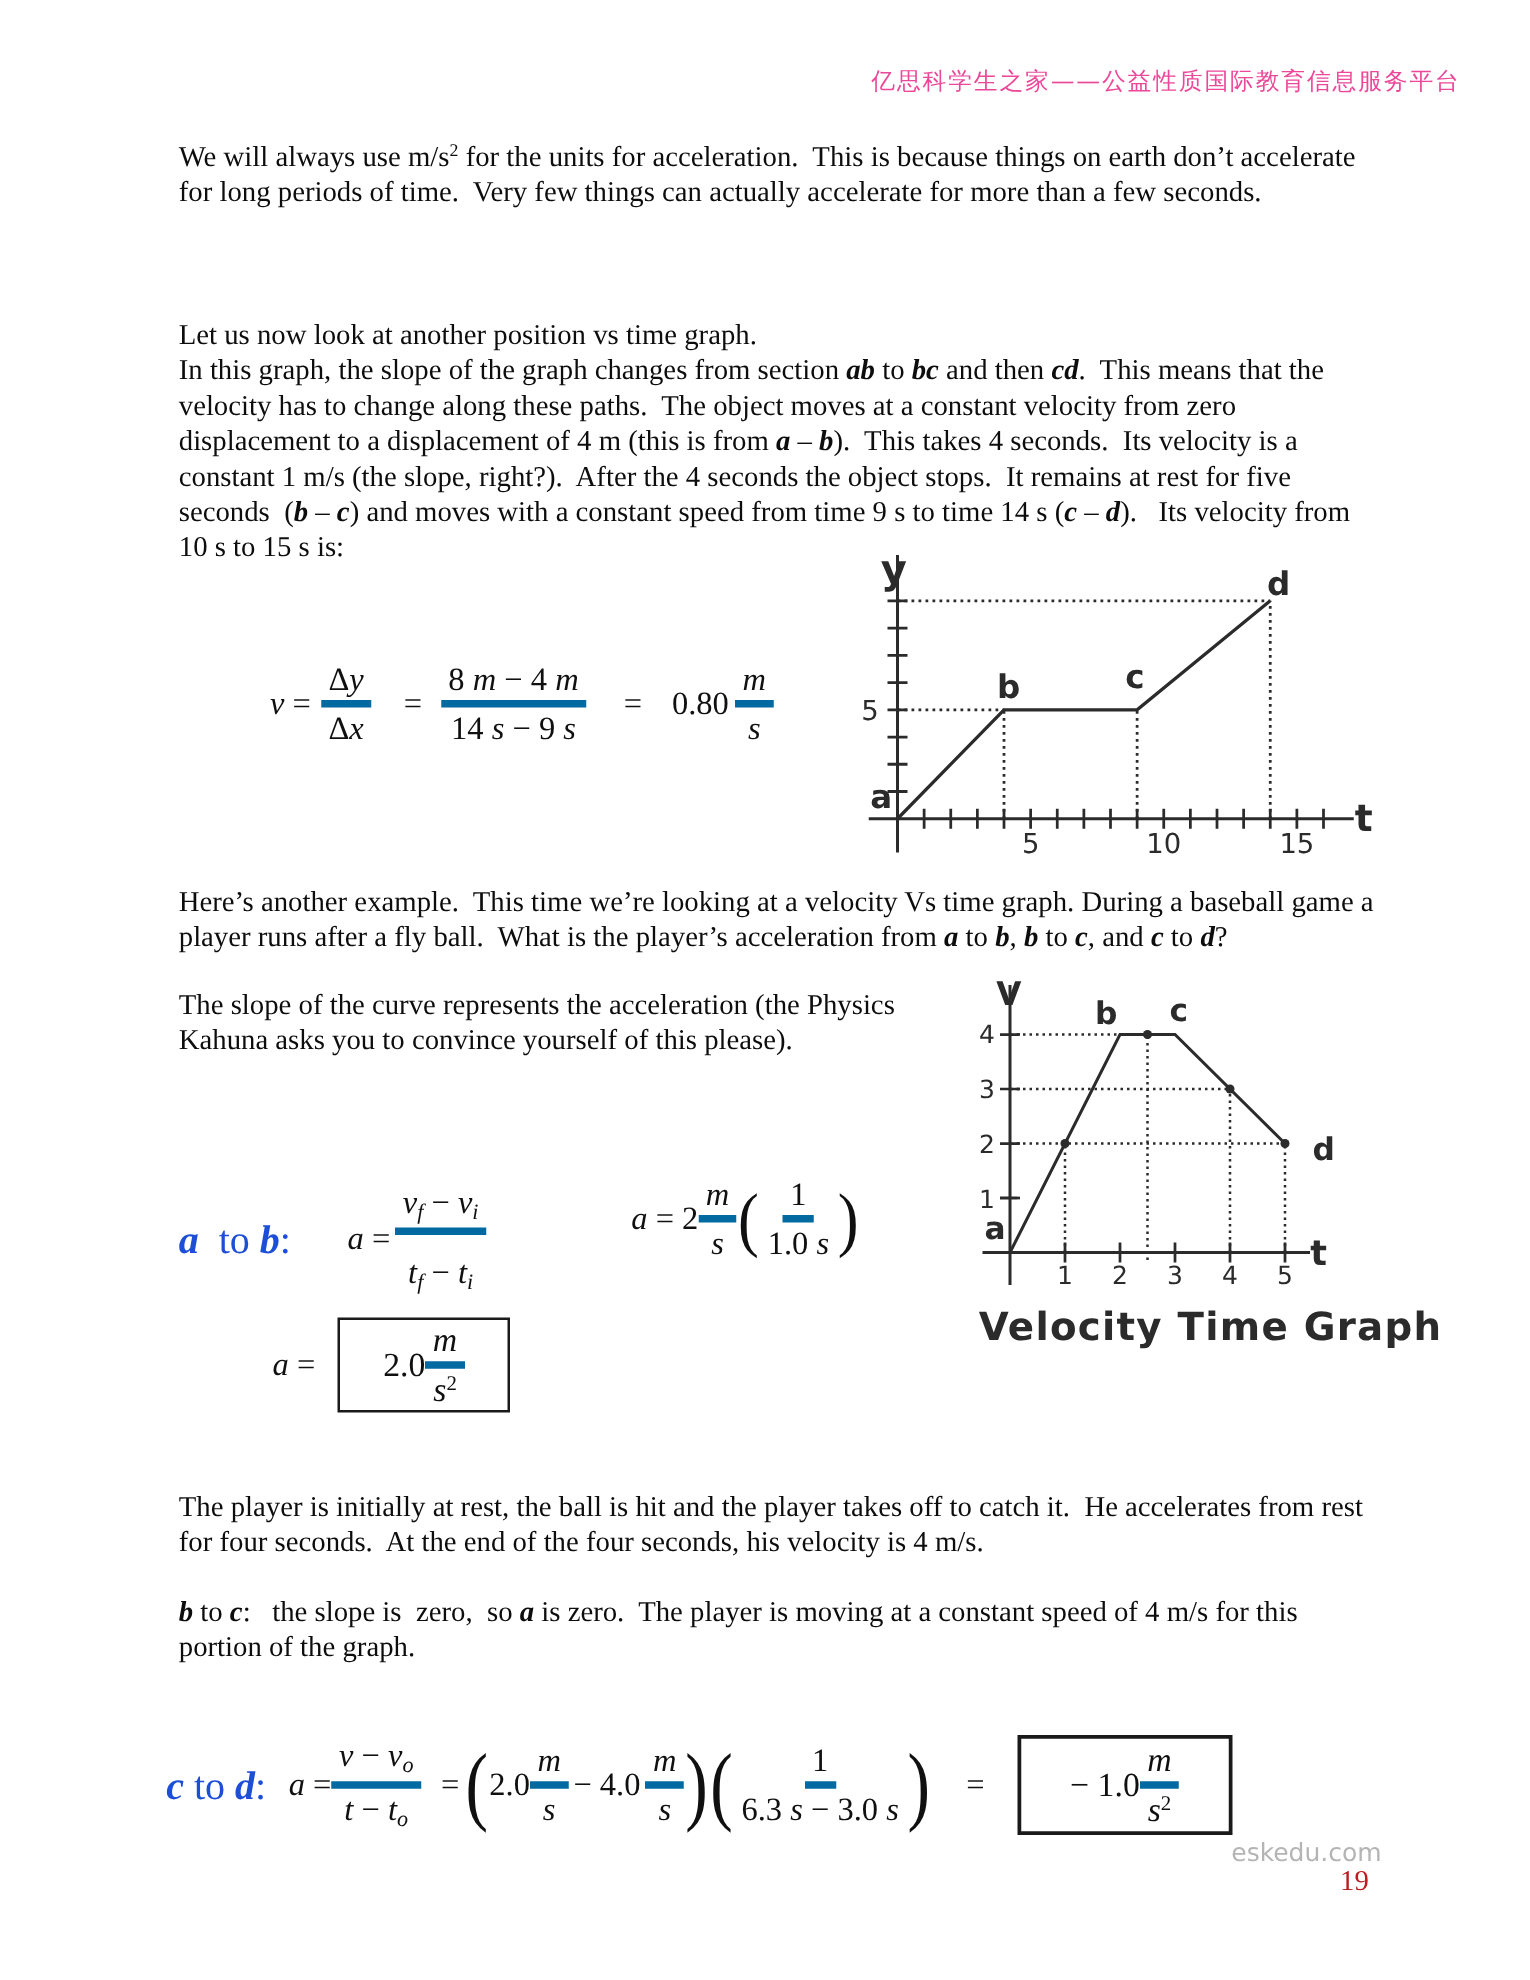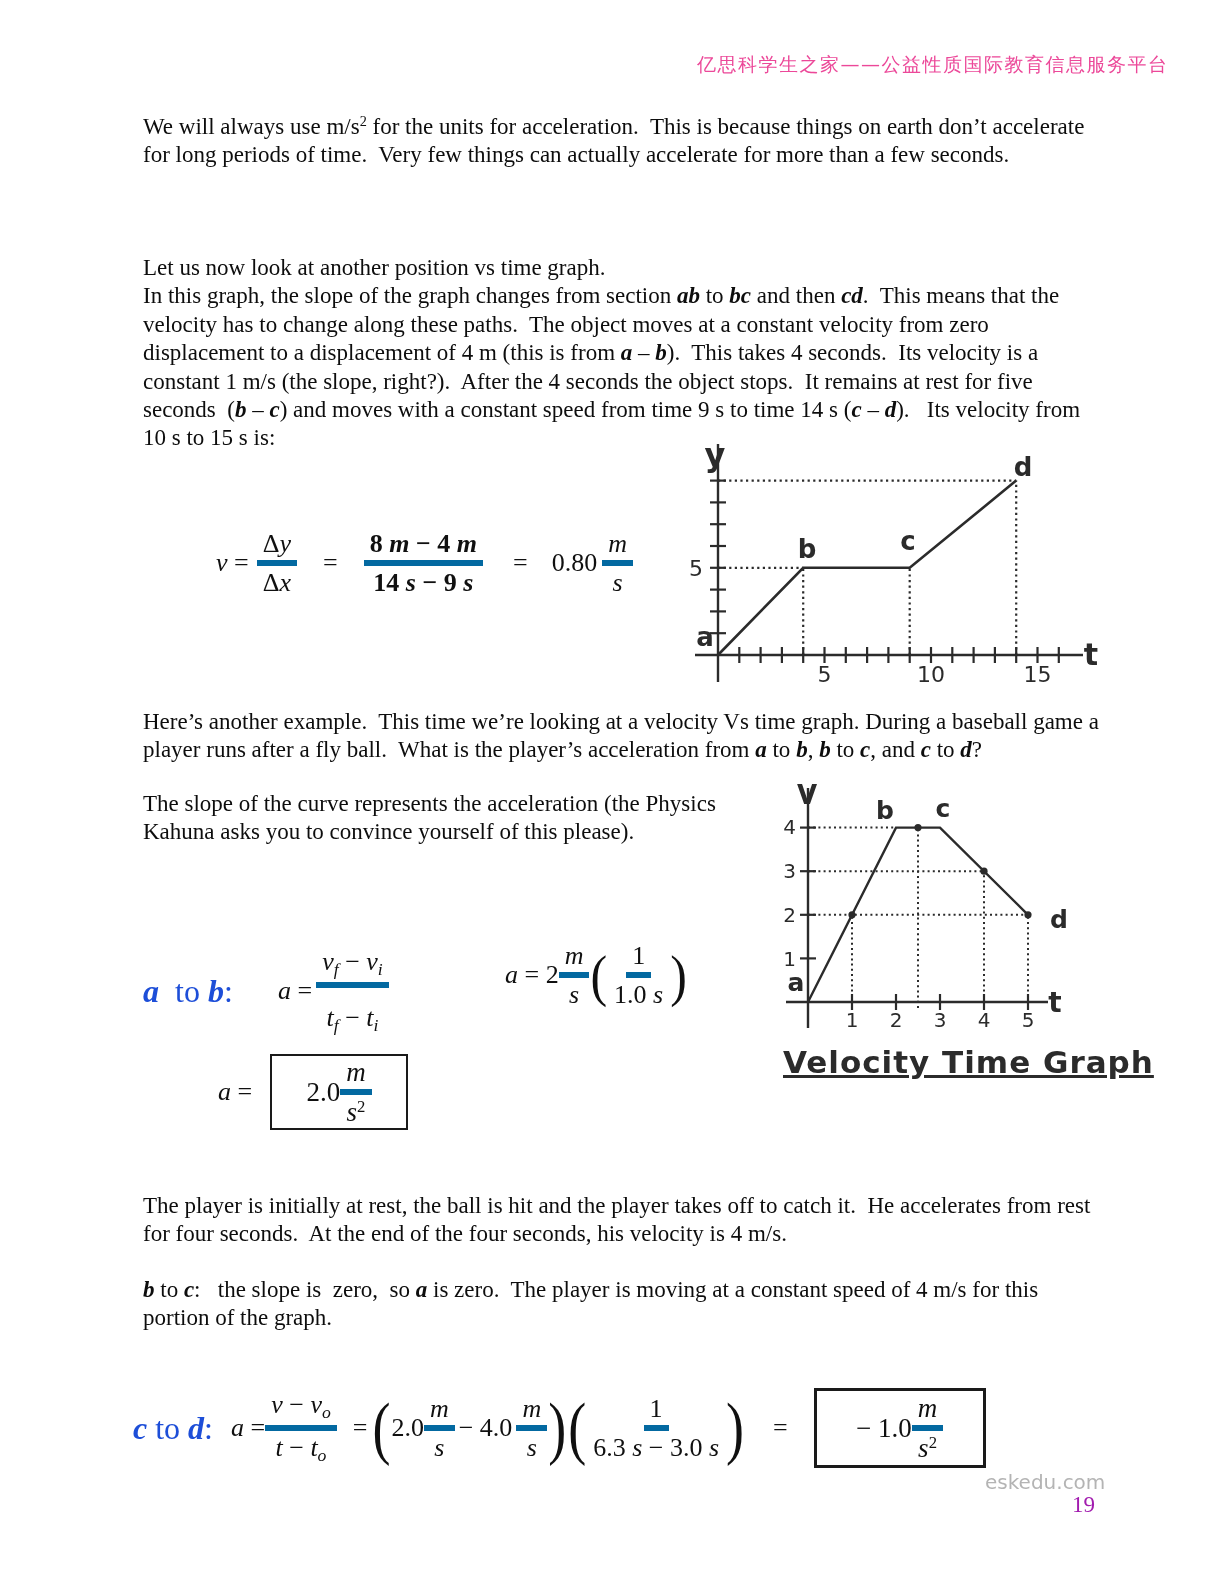--- a/index.html
+++ b/index.html
@@ -21,43 +21,43 @@
   .bigp{display:inline-block;font-size:54px;font-weight:400;line-height:1;transform:scaleY(1.3);
         transform-origin:center;color:#101010;padding:0 1px;}
   .bigp.sm{transform:scaleY(1.15);font-size:50px;}
   .ansbox{display:inline-flex;align-items:center;justify-content:center;}
   .box1{border:2px solid #1a1a1a;min-width:134px;min-height:72px;}
   .box2{border:3px solid #1a1a1a;min-width:166px;min-height:74px;}
   .gfx line, .gfx polyline{stroke:#2b2b2b;fill:none;}
   .gfx text{font-family:"DejaVu Sans","Liberation Sans",sans-serif;fill:#2b2b2b;}
   .gb{font-weight:bold;}
   .caption{font-family:"DejaVu Sans","Liberation Sans",sans-serif;font-size:31px;font-weight:600;
-           color:#2b2b2b;letter-spacing:1px;white-space:nowrap;text-decoration:underline;}
+           color:#2b2b2b;letter-spacing:1px;white-space:nowrap;}
   .footer-site{font-family:"DejaVu Sans","Liberation Sans",sans-serif;font-size:20px;color:#b4b4b4;}
-  .footer-page{font-size:23px;color:#a21caf;}
+  .footer-page{font-size:23px;color:#b91c1c;}
 </style>
 </head>
 <body>
 
 <div class="page">
 
   <div class="abs hdr" style="left:697px;top:52px;">亿思科学生之家——公益性质国际教育信息服务平台</div>
 
   <div class="abs para" style="left:143px;top:107px;width:958px;"><span class="sg-r">We will always use m/s</span><span class="sg-sup">2</span><span class="sg-r"> for the units for acceleration.&nbsp; This is because things on earth don’t accelerate for long periods of time.&nbsp; Very few things can actually accelerate for more than a few seconds.</span></div>
 
   <div class="abs para" style="left:143px;top:254px;width:958px;"><span class="sg-r">Let us now look at another position vs time graph.</span><br><span class="sg-r">In this graph, the slope of the graph changes from section </span><span class="sg-bi">ab</span><span class="sg-r"> to </span><span class="sg-bi">bc</span><span class="sg-r"> and then </span><span class="sg-bi">cd</span><span class="sg-r">.&nbsp; This means that the velocity has to change along these paths.&nbsp; The object moves at a constant velocity from zero displacement to a displacement of 4 m (this is from </span><span class="sg-bi">a</span><span class="sg-r"> – </span><span class="sg-bi">b</span><span class="sg-r">).&nbsp; This takes 4 seconds.&nbsp; Its velocity is a constant 1 m/s (the slope, right?).&nbsp; After the 4 seconds the object stops.&nbsp; It remains at rest for five seconds&nbsp; (</span><span class="sg-bi">b</span><span class="sg-r"> – </span><span class="sg-bi">c</span><span class="sg-r">) and moves with a constant speed from time 9 s to time 14 s (</span><span class="sg-bi">c</span><span class="sg-r"> – </span><span class="sg-bi">d</span><span class="sg-r">).&nbsp;&nbsp; Its velocity from 10 s to 15 s is:</span></div>
 
   <div class="abs eqrow" style="left:216px;top:529px;">
     <span><span class="sg-i">v</span><span class="sg-r"> = </span></span>
     <span class="frac" style="margin-left:8px;">
       <span class="fnum"><span class="sg-r">Δ</span><span class="sg-i">y</span></span>
       <span class="fden"><span class="sg-r">Δ</span><span class="sg-i">x</span></span>
     </span>
     <span style="margin-left:26px;"><span class="sg-r">=</span></span>
-    <span class="frac" style="margin-left:26px;font-weight:bold;">
+    <span class="frac" style="margin-left:15px;">
       <span class="fnum"><span class="sg-r">8 </span><span class="sg-i">m</span><span class="sg-r"> − 4 </span><span class="sg-i">m</span></span>
       <span class="fden"><span class="sg-r">14 </span><span class="sg-i">s</span><span class="sg-r"> − 9 </span><span class="sg-i">s</span></span>
     </span>
     <span style="margin-left:30px;"><span class="sg-r">=</span></span>
     <span style="margin-left:24px;"><span class="sg-r">0.80</span></span>
     <span class="frac" style="margin-left:5px;">
       <span class="fnum"><span class="sg-i">m</span></span>
       <span class="fden"><span class="sg-i">s</span></span>
     </span>
   </div>

